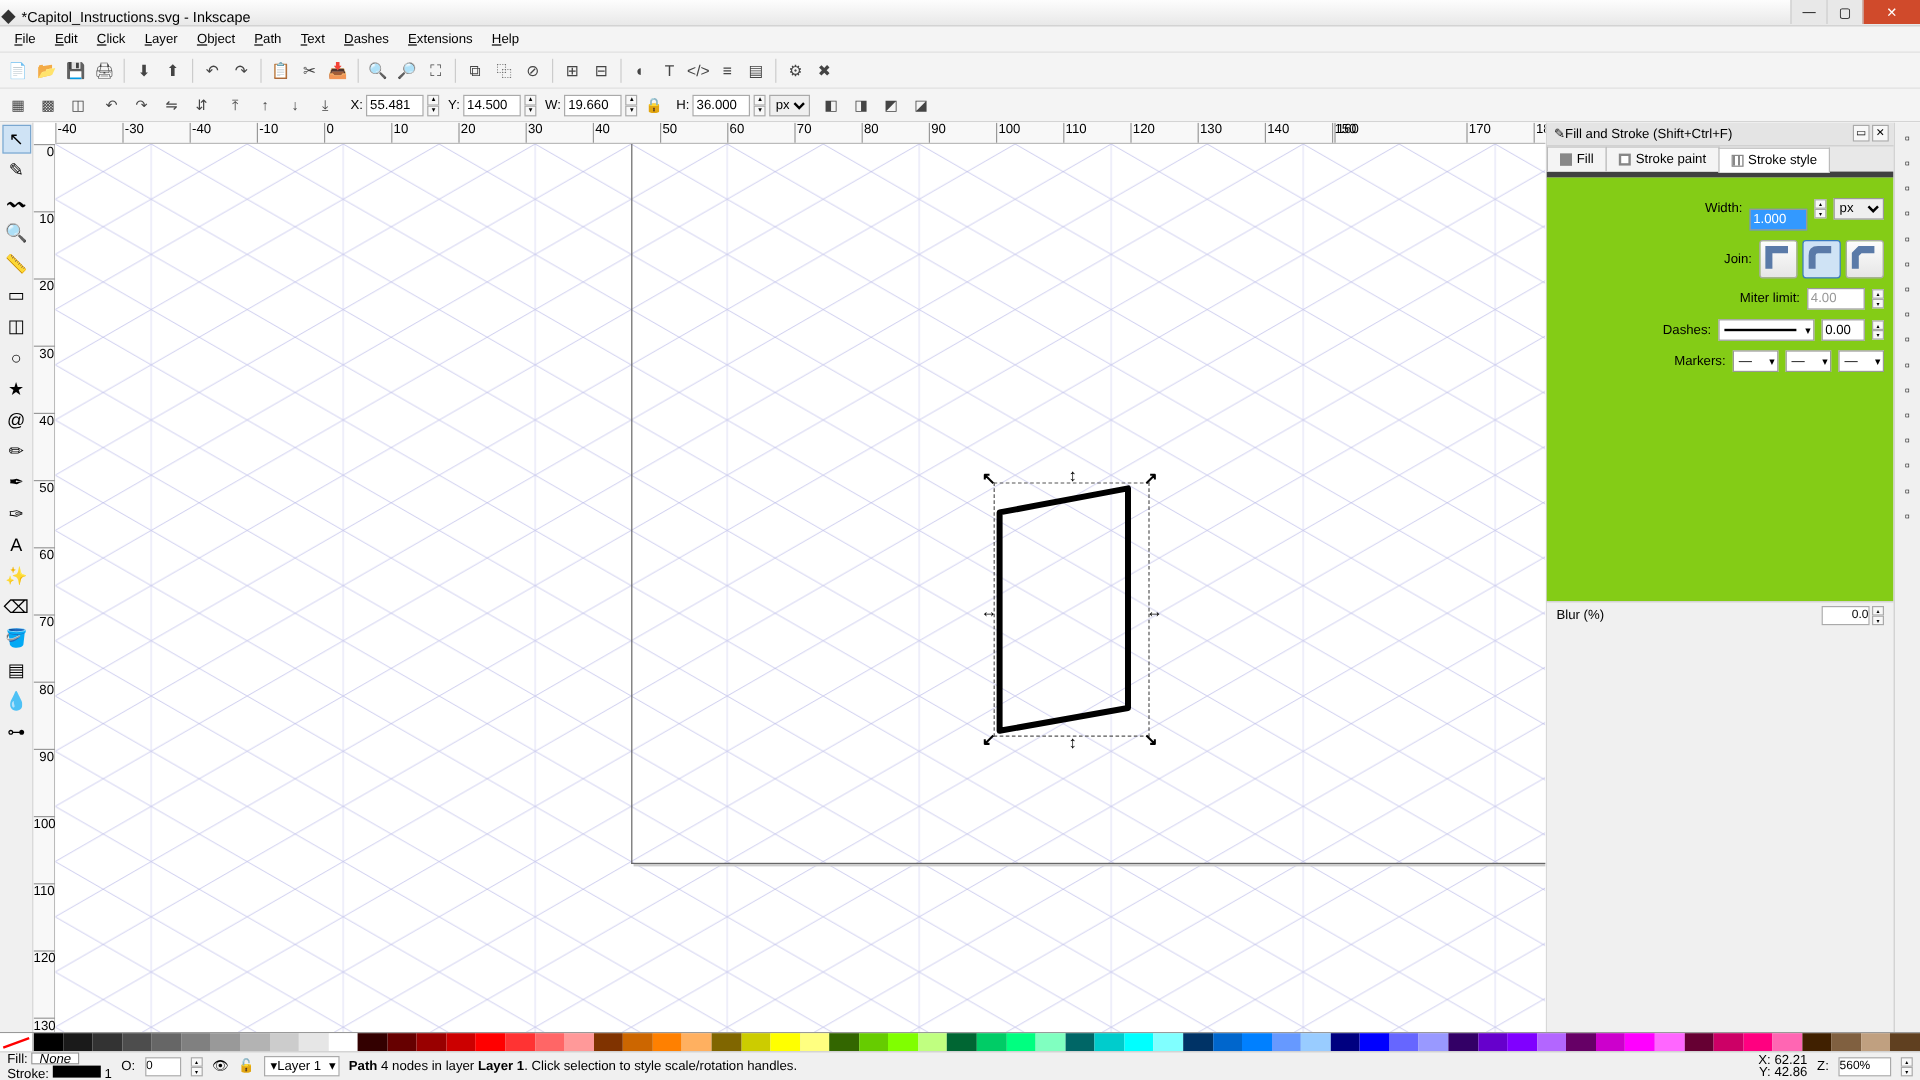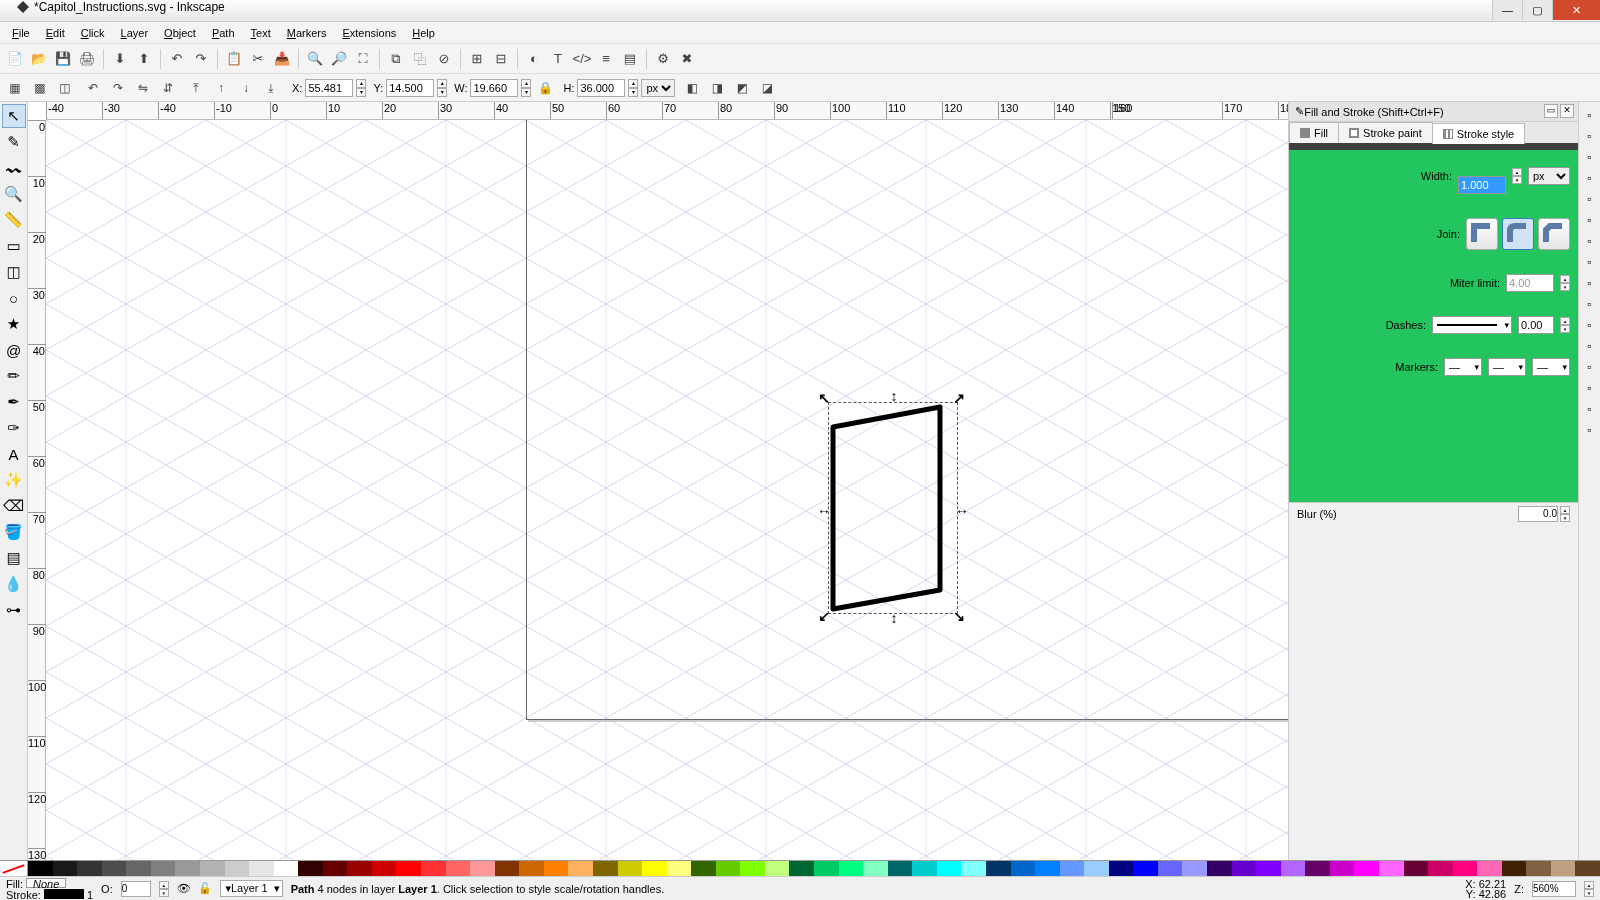--- a/index.html
+++ b/index.html
@@ -1,18 +1,18 @@
 <!DOCTYPE html>
 <html><head>
 <meta charset="utf-8">
 <style>
 * { box-sizing: border-box; margin:0; padding:0; font-family: "Segoe UI", Tahoma, sans-serif; font-size:11px; }
 body { width:1600px; height:900px; overflow:hidden; background:#f0f0f0; display:flex; flex-direction:column; }
 
-.titlebar { height:22px; background:linear-gradient(#fdfdfd,#e8e8e8); display:flex; align-items:flex-start; padding:0 16px; border-bottom:1px solid #ccc; position:relative; }
+.titlebar { height:22px; background:linear-gradient(#fdfdfd,#e8e8e8); display:flex; align-items:flex-end; padding:0 0; border-bottom:1px solid #ccc; position:relative; }
 .titlebar .icon { width:14px; height:14px; margin-right:4px; display:flex; align-items:center; justify-content:center; }
 .titlebar .title { font-size:12px; }
 .winbtns { position:absolute; right:0; top:0; display:flex; }
 .winbtn { width:30px; height:20px; display:flex; align-items:center; justify-content:center; border-left:1px solid #ccc; background:#e8e8e8; }
 .winbtn.close { background:#d04a2b; color:#fff; width:48px; }
 
 .menubar { height:22px; background:#f4f4f4; display:flex; align-items:center; padding:0 4px; border-bottom:1px solid #ddd; }
 .menubar .menuitem { padding:2px 8px; cursor:default; }
 .menubar .menuitem::first-letter { text-decoration:underline; }
 
@@ -48,26 +48,26 @@
 .handle { position:absolute; width:12px; height:12px; color:#000; font-size:14px; font-weight:bold; display:flex; align-items:center; justify-content:center; }
 
 .right-sidebar { width:22px; background:#f0f0f0; border-left:1px solid #ccc; display:flex; flex-direction:column; gap:3px; padding-top:4px; align-items:center; }
 .right-sidebar .tool { width:18px; height:18px; border:1px solid transparent; font-size:12px; display:flex; align-items:center; justify-content:center; }
 
 .panel-col { width:290px; background:#f0f0f0; border-left:1px solid #ccc; display:flex; flex-direction:column; }
 .panel-title { height:20px; background:#e4e4e4; border-bottom:1px solid #ccc; display:flex; align-items:center; padding:0 6px; font-size:11px; position:relative; }
 .panel-title .tbtns { position:absolute; right:4px; top:2px; display:flex; gap:2px; }
 .panel-title .tbtns div { width:14px; height:14px; border:1px solid #aaa; background:#f8f8f8; font-size:9px; text-align:center; }
 
-.tabs { display:flex; border-bottom:7px solid #404040; background:#e8e8e8;align-items:flex-end; }
+.tabs { display:flex; border-bottom:5px solid #404040; background:#e8e8e8;align-items:flex-end; }
 .tab { padding:4px 10px; border:1px solid #bbb; border-bottom:none; background:#f4f4f4; margin-right:-1px; display:flex; align-items:center; gap:4px; font-size:11px; }
 .tab.active { background:#fff; position:relative; top:1px; }
 .tab .tabicon { width:10px; height:10px; border:1px solid #888; }
 
-.panel-body { flex:1; background:#22c55e; padding:8px; display:flex; flex-direction:column; gap:24px; }
+.panel-body { flex:1; background:#84cc16; padding:8px; display:flex; flex-direction:column; gap:8px; }
 .row { display:flex; align-items:center; justify-content:flex-end; gap:6px; }
 .row .rlabel { font-size:11px; text-align:right; }
 .row input[type=text] { width:48px; height:18px; font-size:11px; border:1px solid #999; padding:0 2px; }
 .row .selected-val { background:#3399ff; color:#fff;margin-top:18px; }
 .row select { height:18px; font-size:11px; border:1px solid #999; }
 .btngrp { display:flex; gap:4px; }
 .btnsq { width:32px; height:32px; border:1px solid #aaa; border-radius:3px; background:linear-gradient(#fdfdfd,#e6e6e6); display:flex; align-items:center; justify-content:center; }
 .btnsq.active { border-color:#3a7ac0; background:#cfe3f5; }
 .btnsq svg { width:22px; height:22px; }
 .dash-combo { width:80px; height:18px; border:1px solid #999; background:#fff; display:flex; align-items:center; padding:0 4px; position:relative; }
@@ -114,21 +114,21 @@
 </div>
 
 <div class="menubar" id="menubar">
     <div class="menuitem">File</div>
     <div class="menuitem">Edit</div>
     <div class="menuitem">Click</div>
     <div class="menuitem">Layer</div>
     <div class="menuitem">Object</div>
     <div class="menuitem">Path</div>
     <div class="menuitem">Text</div>
-    <div class="menuitem">Markers</div>
+    <div class="menuitem">Dashes</div>
     <div class="menuitem">Extensions</div>
     <div class="menuitem">Help</div>
   </div>
 
 <div class="toolbar" id="toolbar1">
     <div class="tbtn">📄</div>
     <div class="tbtn">📂</div>
     <div class="tbtn">💾</div>
     <div class="tbtn">🖨</div>
     <div class="sep"></div>

